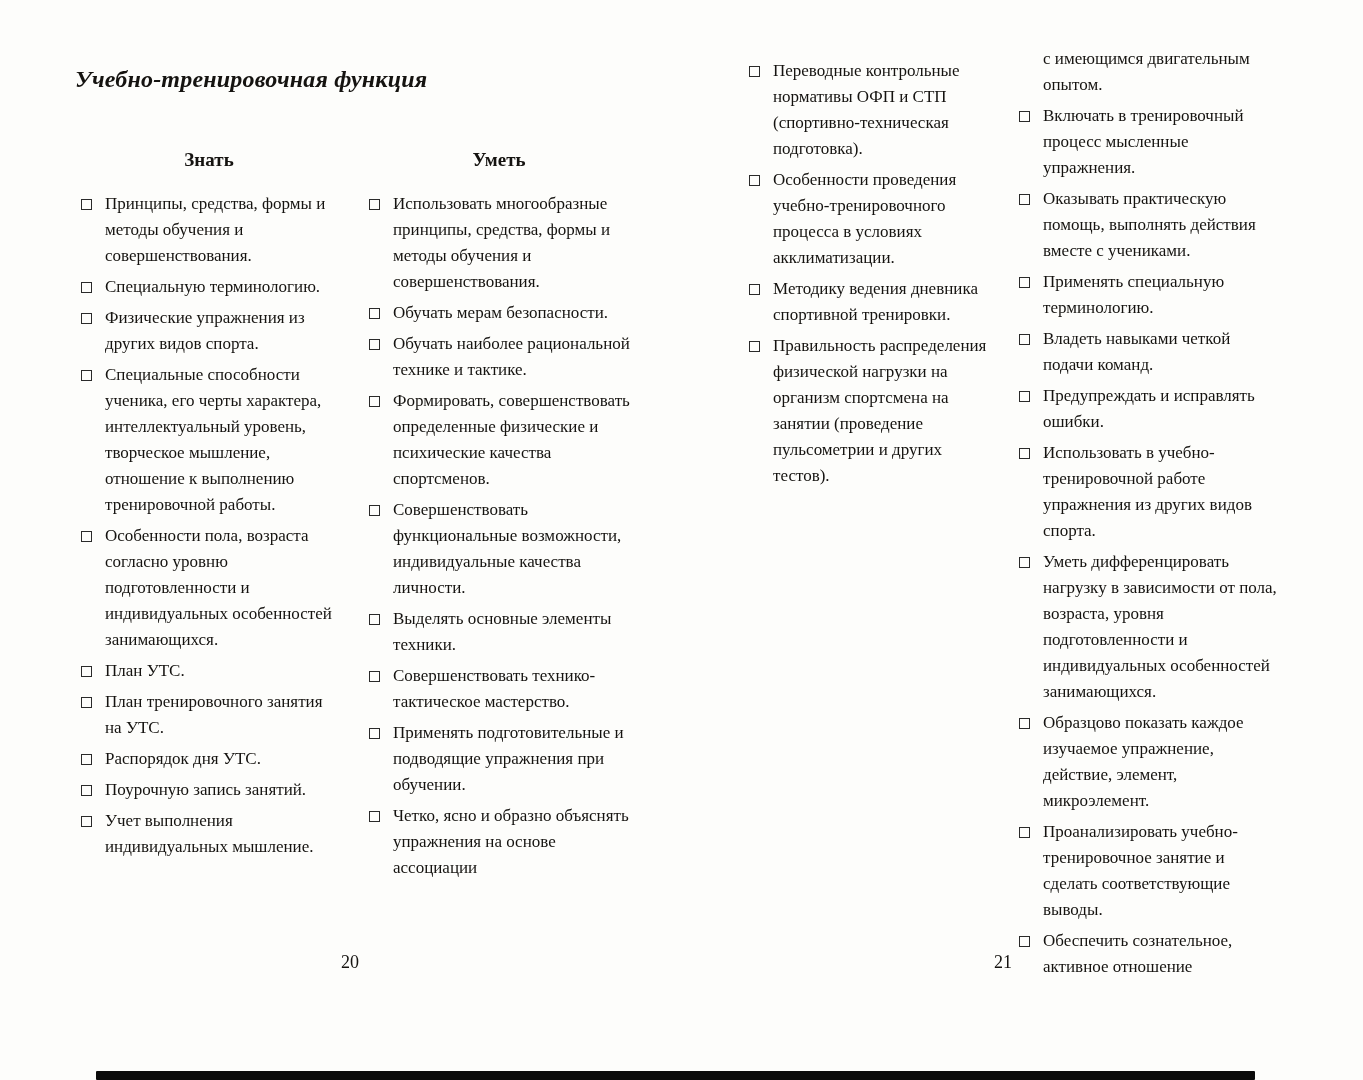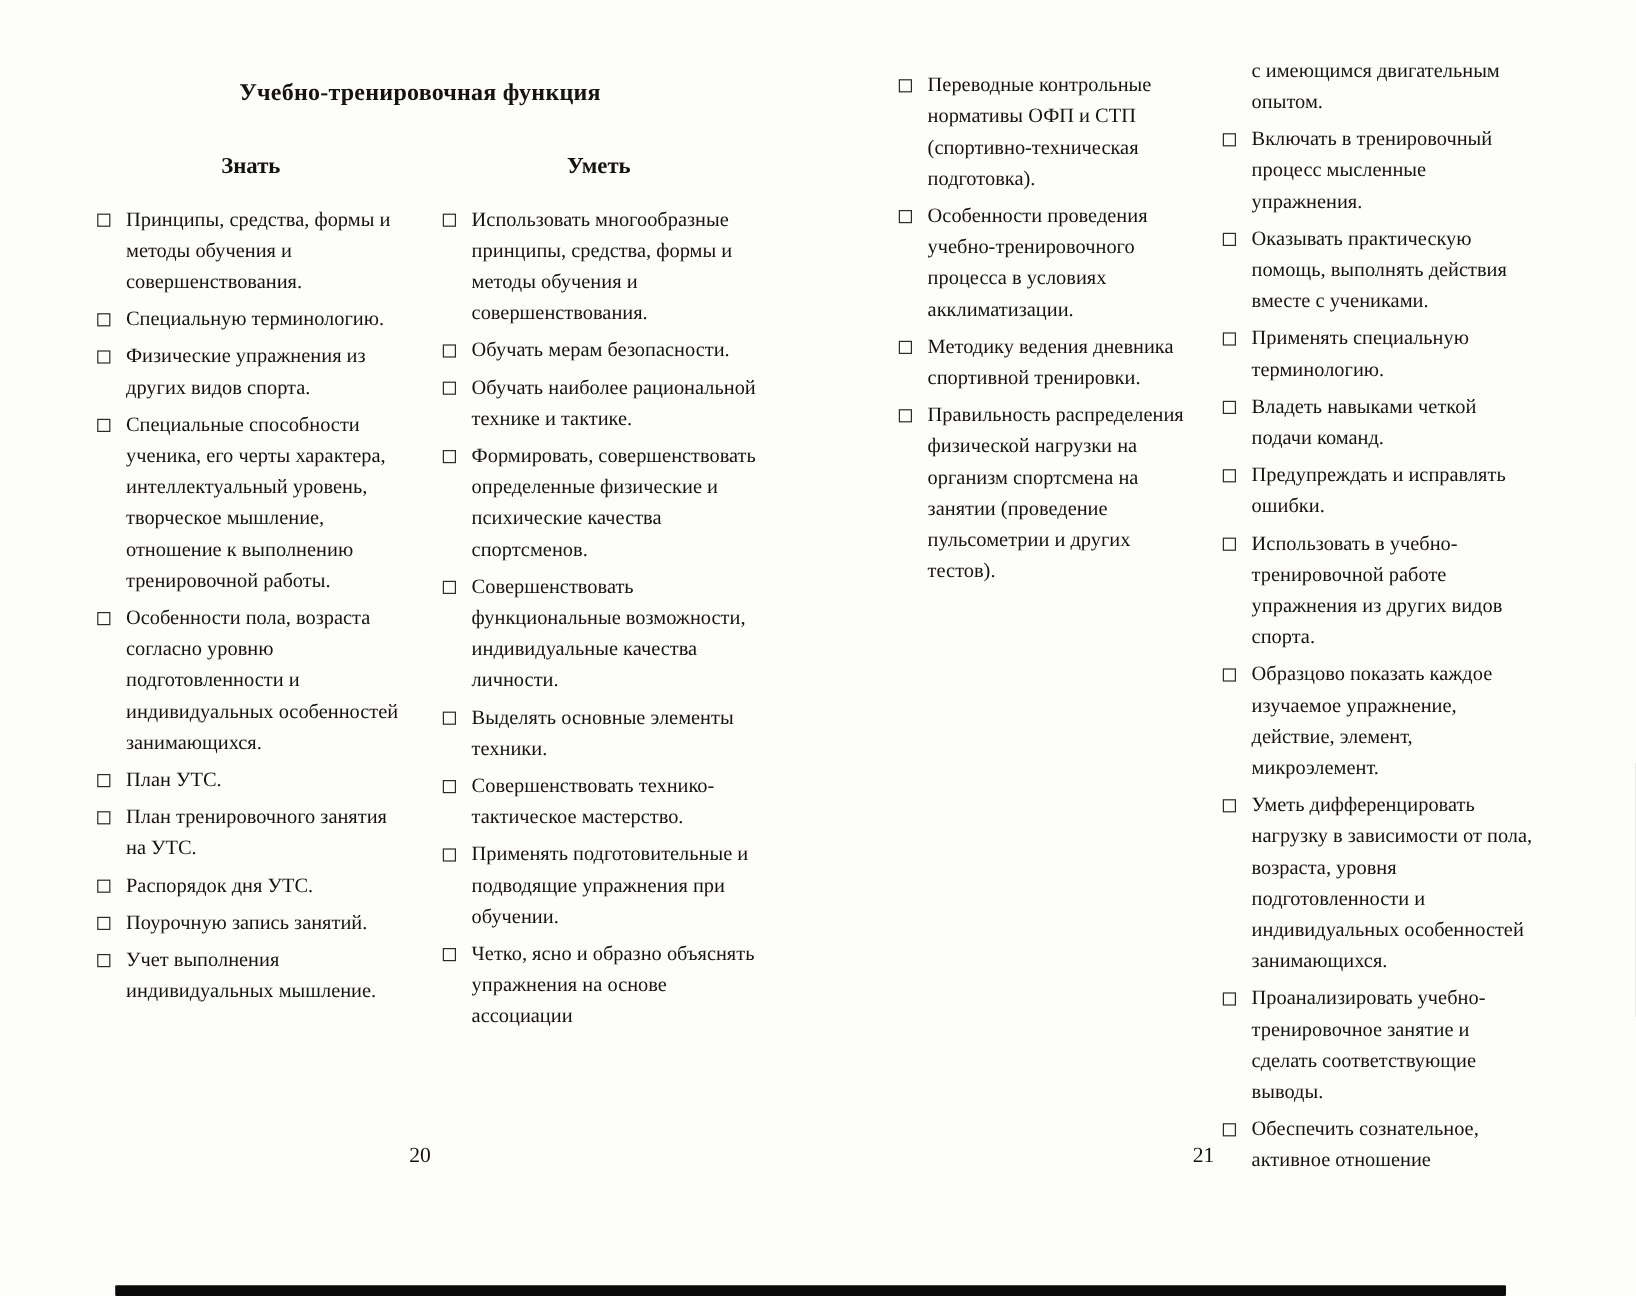--- a/index.html
+++ b/index.html
@@ -7,29 +7,29 @@
   .sheet {
     position:relative;
     width:1363px; height:1080px;
     background:#fdfdfb;
     font-family:"Liberation Serif", serif;
     color:#151310;
     overflow:hidden;
   }
   .title {
     position:absolute; left:75px; top:66px; width:550px;
-    text-align:center; font-size:20px; font-weight:bold; letter-spacing:.2px;
+    text-align:left; font-size:24px; font-weight:bold; letter-spacing:.2px;font-style:italic;
   }
   .col { position:absolute; }
   #col-know      { left:78px;  top:128px; width:262px; }
   #col-able      { left:366px; top:128px; width:266px; }
   #col-know-cont { left:746px; top:58px;  width:250px; }
   #col-able-cont { left:1016px;top:46px;  width:266px; }
   .col-header {
-    text-align:center; font-size:19px; font-weight:bold; margin-bottom:20px;
+    text-align:center; font-size:19px; font-weight:bold; margin-bottom:20px;margin-top:21px;
   }
   .item { display:flex; align-items:flex-start; margin-bottom:5px; }
   .cb {
     flex:0 0 auto; width:11px; height:11px;
     border:1.3px solid #2a2a2a; margin:8px 13px 0 3px;
     background:transparent;
   }
   .cb.ghost { visibility:hidden; }
   .txt { font-size:17px; line-height:26px; }
   .pagenum {
@@ -185,25 +185,25 @@
         <div class="item">
           <span class="cb"></span>
           <span class="txt">Предупреждать и исправлять ошибки.</span>
         </div>
         <div class="item">
           <span class="cb"></span>
           <span class="txt">Использовать в учебно-тренировочной работе упражнения из других видов спорта.</span>
         </div>
         <div class="item">
           <span class="cb"></span>
+          <span class="txt">Уметь дифференцировать нагрузку в зависимости от пола, возраста, уровня подготовленности и индивидуальных особенностей занимающихся.</span>
+        </div>
+        <div class="item">
+          <span class="cb"></span>
           <span class="txt">Образцово показать каждое изучаемое упражнение, действие, элемент, микроэлемент.</span>
-        </div>
-        <div class="item">
-          <span class="cb"></span>
-          <span class="txt">Уметь дифференцировать нагрузку в зависимости от пола, возраста, уровня подготовленности и индивидуальных особенностей занимающихся.</span>
         </div>
         <div class="item">
           <span class="cb"></span>
           <span class="txt">Проанализировать учебно-тренировочное занятие и сделать соответствующие выводы.</span>
         </div>
         <div class="item">
           <span class="cb"></span>
           <span class="txt">Обеспечить сознательное, активное отношение</span>
         </div>
       </div>

